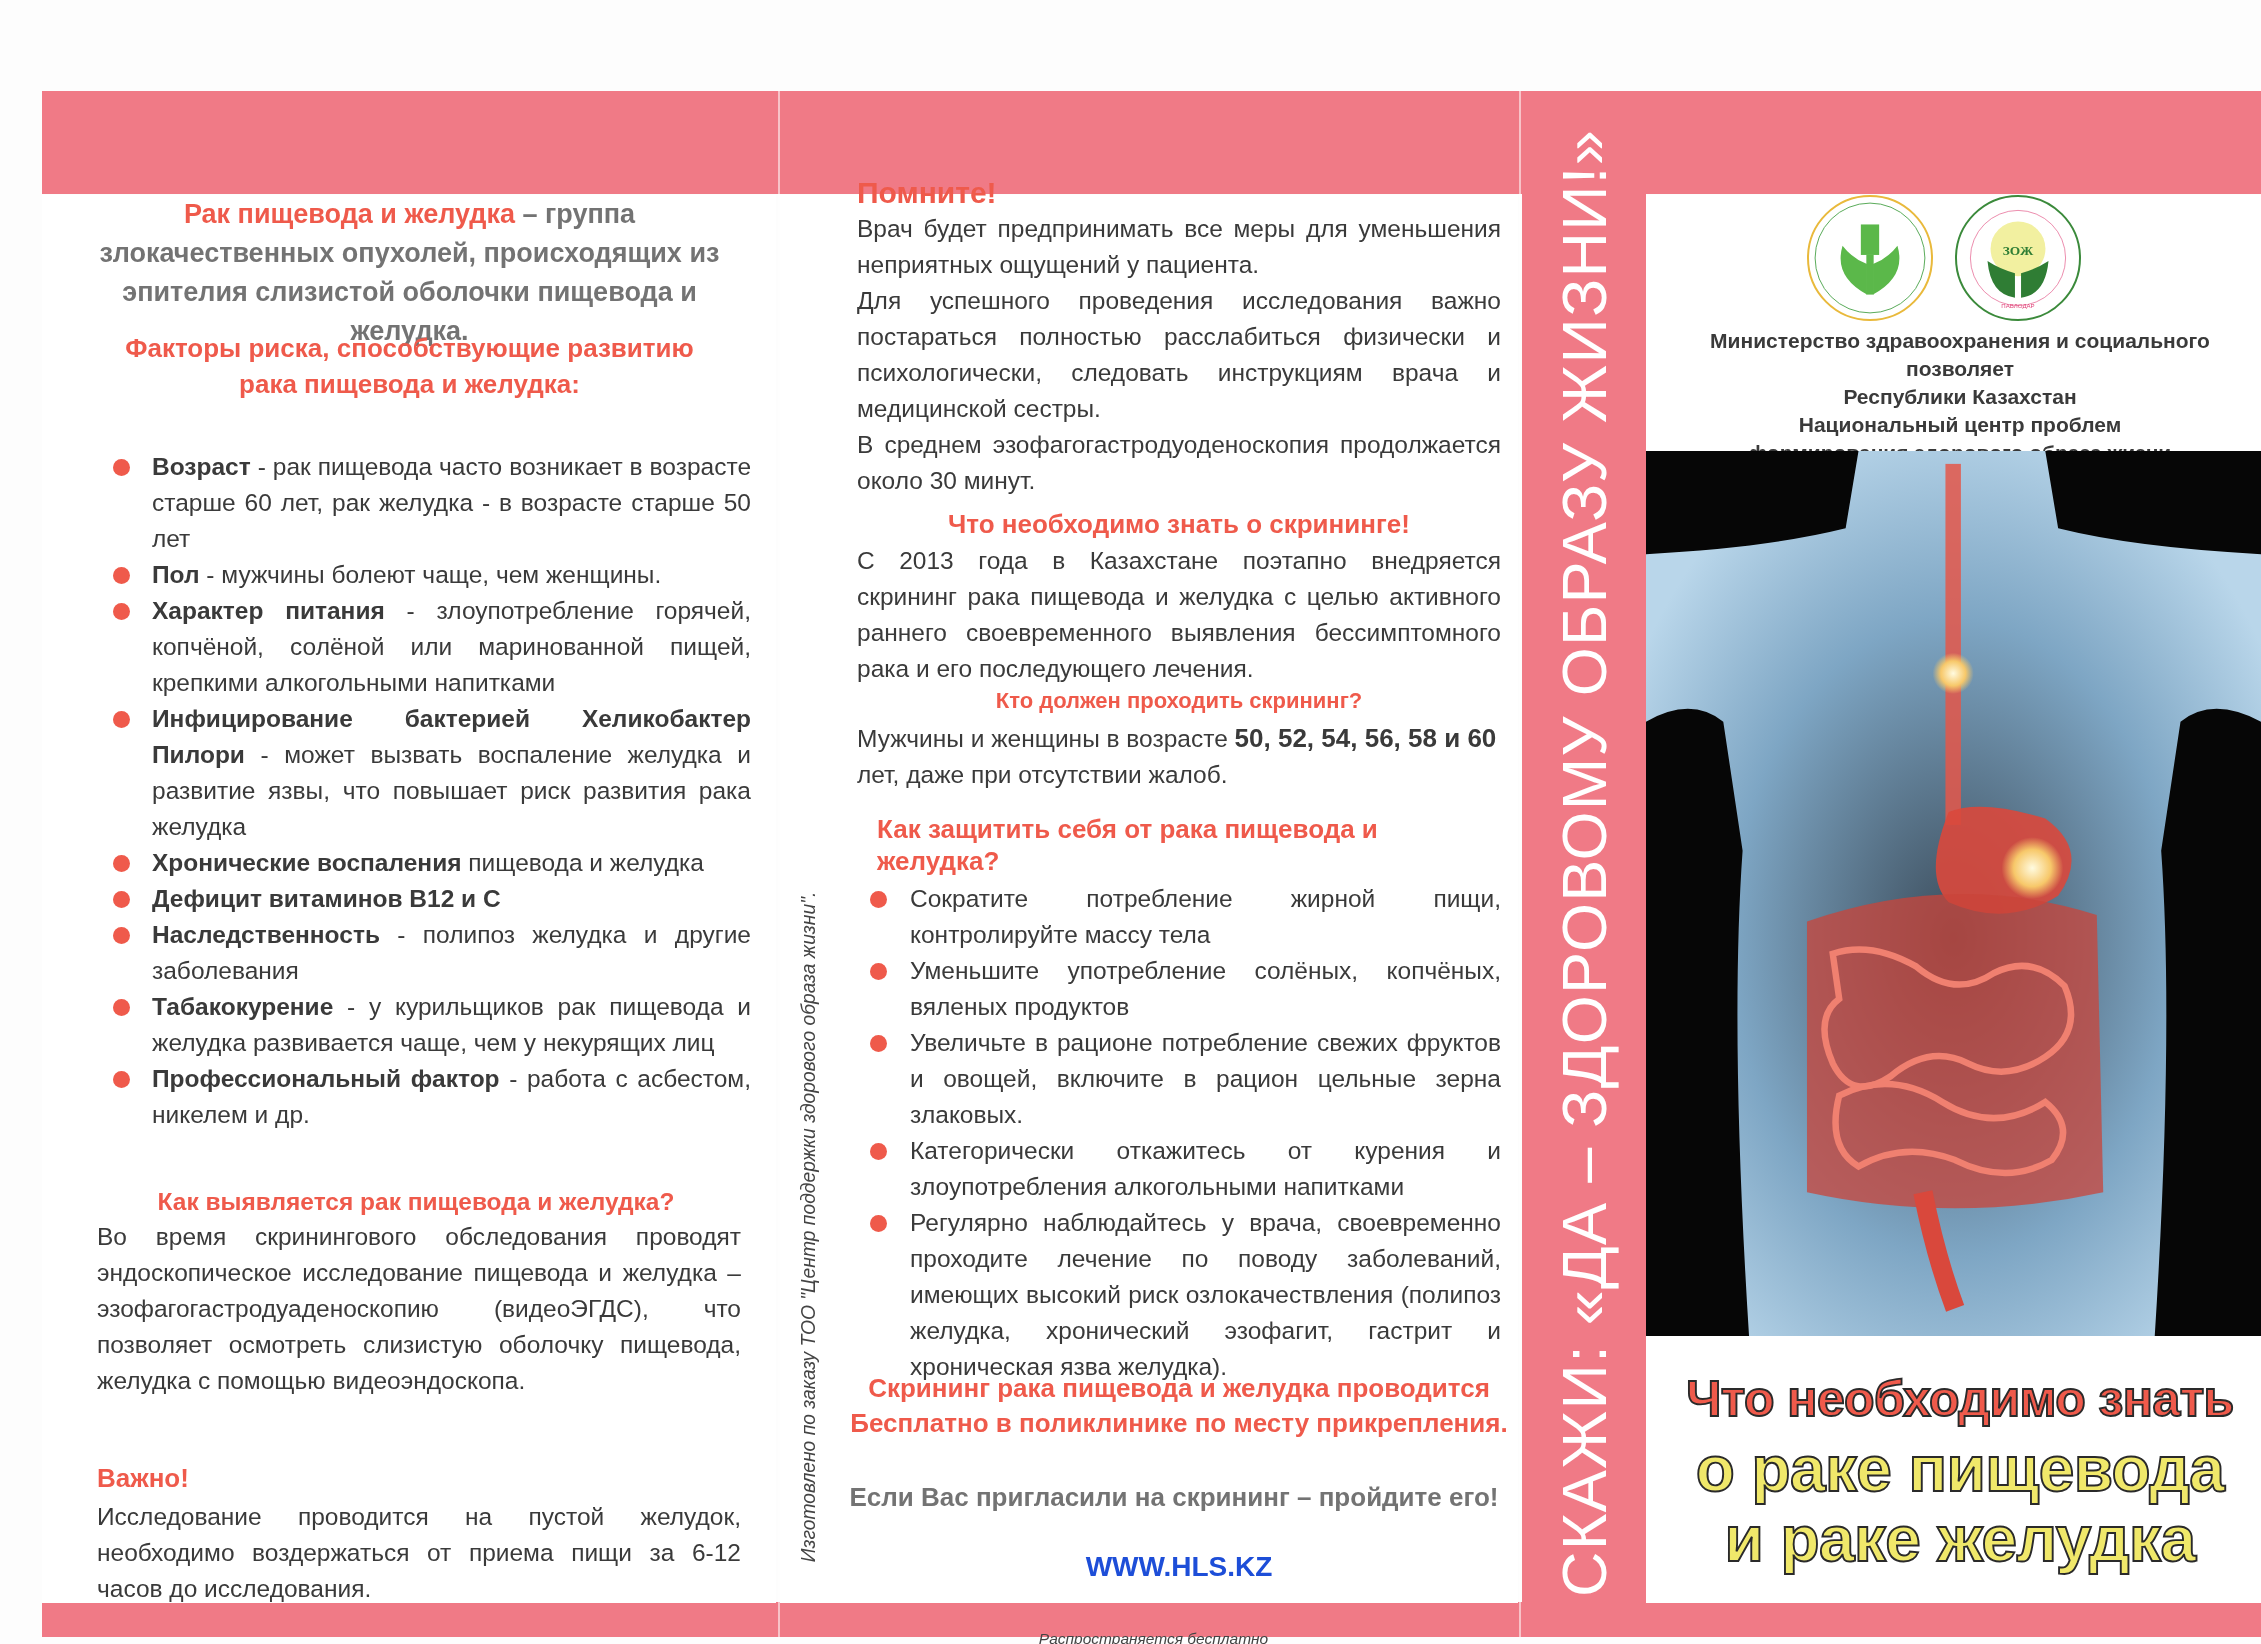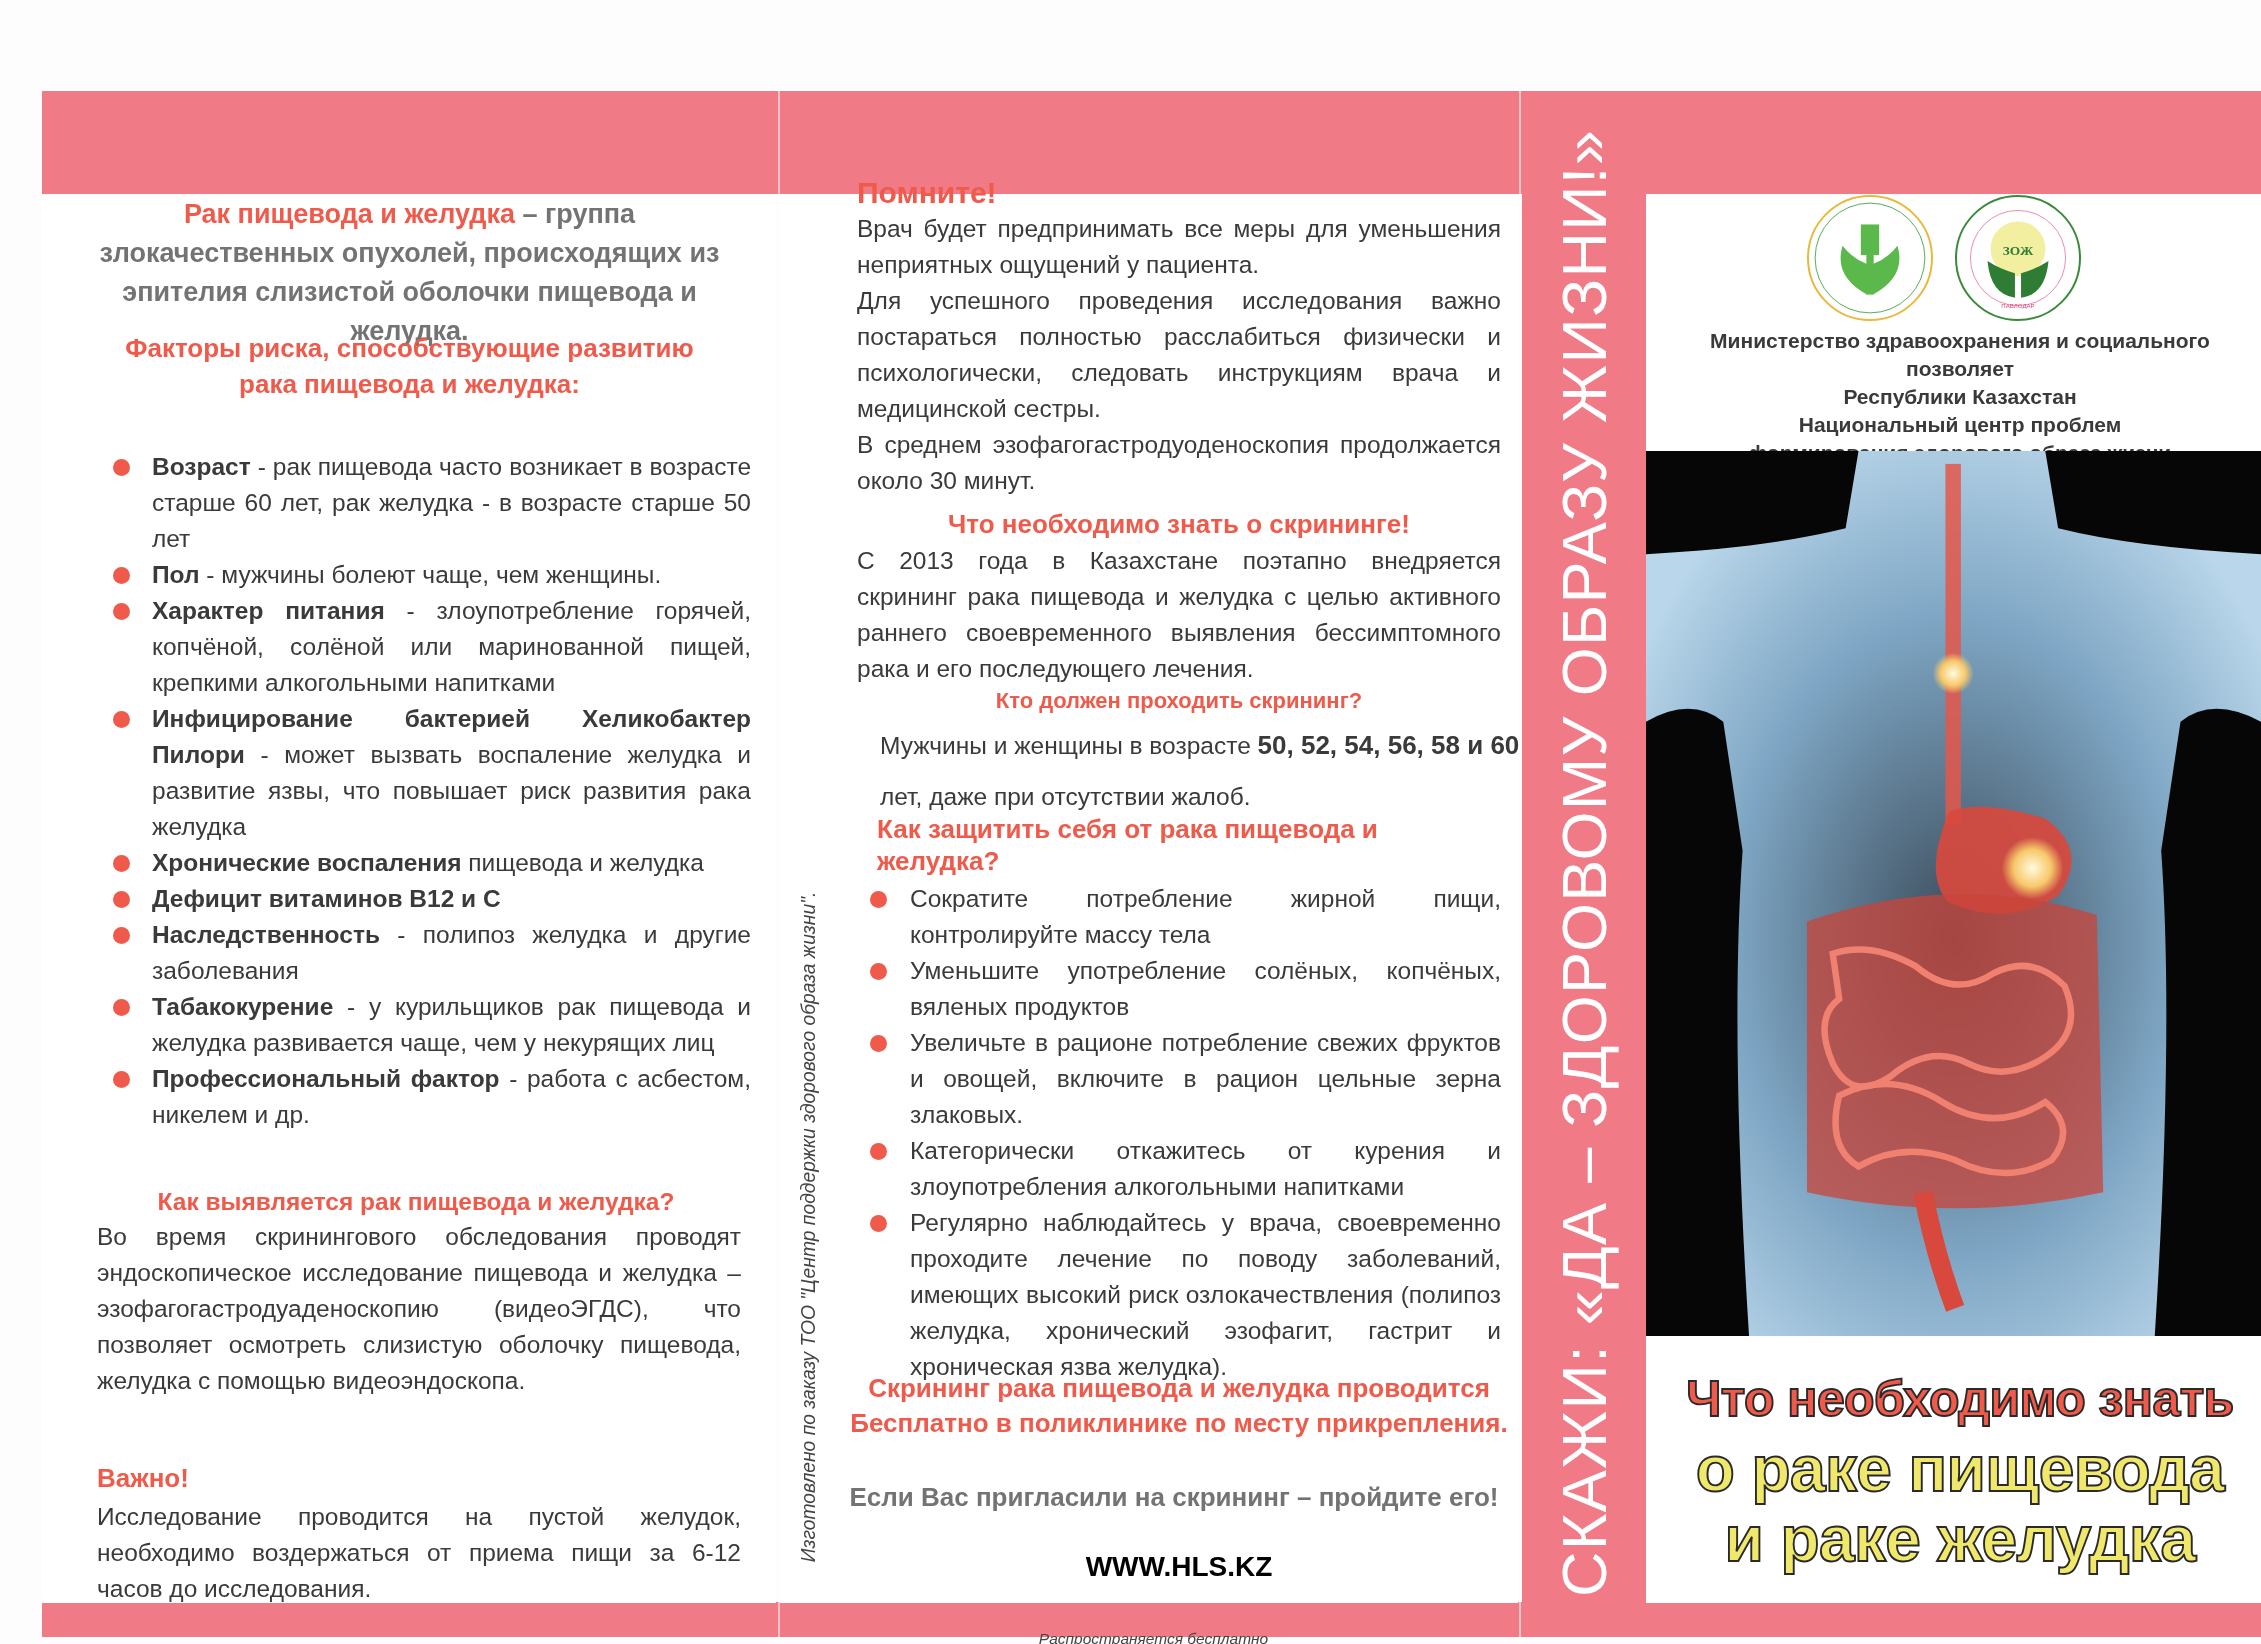--- a/index.html
+++ b/index.html
@@ -31,28 +31,28 @@
   .p1 .important-body { position: absolute; left: 55px; top: 1304px; width: 644px; font-size: 24.5px; line-height: 36px; text-align: justify; }
 
   
   .imprint { position: absolute; left: 789px; top: 863px; width: 39px; height: 728px; }
   .imprint span { position: absolute; left: 50%; top: 50%; transform: translate(-50%,-50%) rotate(-90deg); white-space: nowrap; font-size: 19.3px; font-style: italic; color: #444; }
   .p2 .h-remember { position: absolute; left: 77px; top: -19.3px; font-size: 30px; font-weight: bold; }
   .p2 .remember-body { position: absolute; left: 77px; top: 15.5px; width: 644px; font-size: 24.5px; line-height: 36px; text-align: justify; }
   .p2 .h-screen { position: absolute; left: 77px; top: 314px; width: 644px; text-align: center; font-size: 26px; font-weight: bold; }
   .p2 .screen-body { position: absolute; left: 77px; top: 348px; width: 644px; font-size: 24.5px; line-height: 36px; text-align: justify; }
   .p2 .h-who { position: absolute; left: 77px; top: 493px; width: 644px; text-align: center; font-size: 22px; font-weight: bold; }
-  .p2 .who-body { position: absolute; left: 77px; top: 525px; width: 644px; font-size: 24.5px; line-height: 51px; margin-left: 23px; }
+  .p2 .who-body { position: absolute; left: 77px; top: 525px; width: 644px; font-size: 24.5px; line-height: 36px; }
   .p2 .who-body .ages { font-weight: bold; font-size: 26px; }
   .p2 .h-protect { position: absolute; left: 97px; top: 618px; width: 606px; text-align: left; font-size: 26px; font-weight: bold; line-height: 32px; }
   .protect-list { position: absolute; left: 90px; top: 686px; width: 631px; list-style: none; }
   .protect-list li { position: relative; padding-left: 40px; font-size: 24.5px; line-height: 36px; text-align: justify; }
   .p2 .free-note { position: absolute; left: 61px; top: 1176px; width: 676px; text-align: center; font-size: 26px; line-height: 35px; font-weight: bold; }
   .p2 .invite { position: absolute; left: 56px; top: 1285px; width: 676px; text-align: center; font-size: 26px; line-height: 35px; font-weight: bold; }
-  .p2 .site { position: absolute; left: 61px; top: 1356px; width: 676px; text-align: center; font-size: 28px; font-weight: bold; color: #000000; }
+  .p2 .site { position: absolute; left: 61px; top: 1356px; width: 676px; text-align: center; font-size: 28px; font-weight: bold; color: #1d4ed8; }
   .distrib { position: absolute; left: 928px; top: 1630px; width: 451px; text-align: center; font-size: 15.5px; font-style: italic; color: #444; }
 
   
   .strip { position: absolute; left: 1522px; top: 91px; width: 124px; height: 1546px; background: #f07a86; }
   .strip-text { position: absolute; left: 1522px; top: 122px; width: 124px; height: 1482px; }
   .strip-text span { position: absolute; left: 50%; top: 50%; transform: translate(-50%,-50%) rotate(-90deg); white-space: nowrap; font-family: "Liberation Sans Narrow", "Liberation Sans", sans-serif; font-size: 63px; letter-spacing: 1.3px; color: #ffffff; }
   .cover { position: absolute; left: 1646px; top: 195px; width: 615px; height: 1408px; background: #ffffff; }
   .logos { position: absolute; left: 161px; top: 0; width: 296px; height: 129px; }
   .logo { position: absolute; top: 0; width: 126px; height: 126px; border-radius: 50%; }
   .logo1 { left: 0; border: 2.6px solid #e9b93b; background: radial-gradient(circle, #ffffff 60%, #ffffff 61%); }

